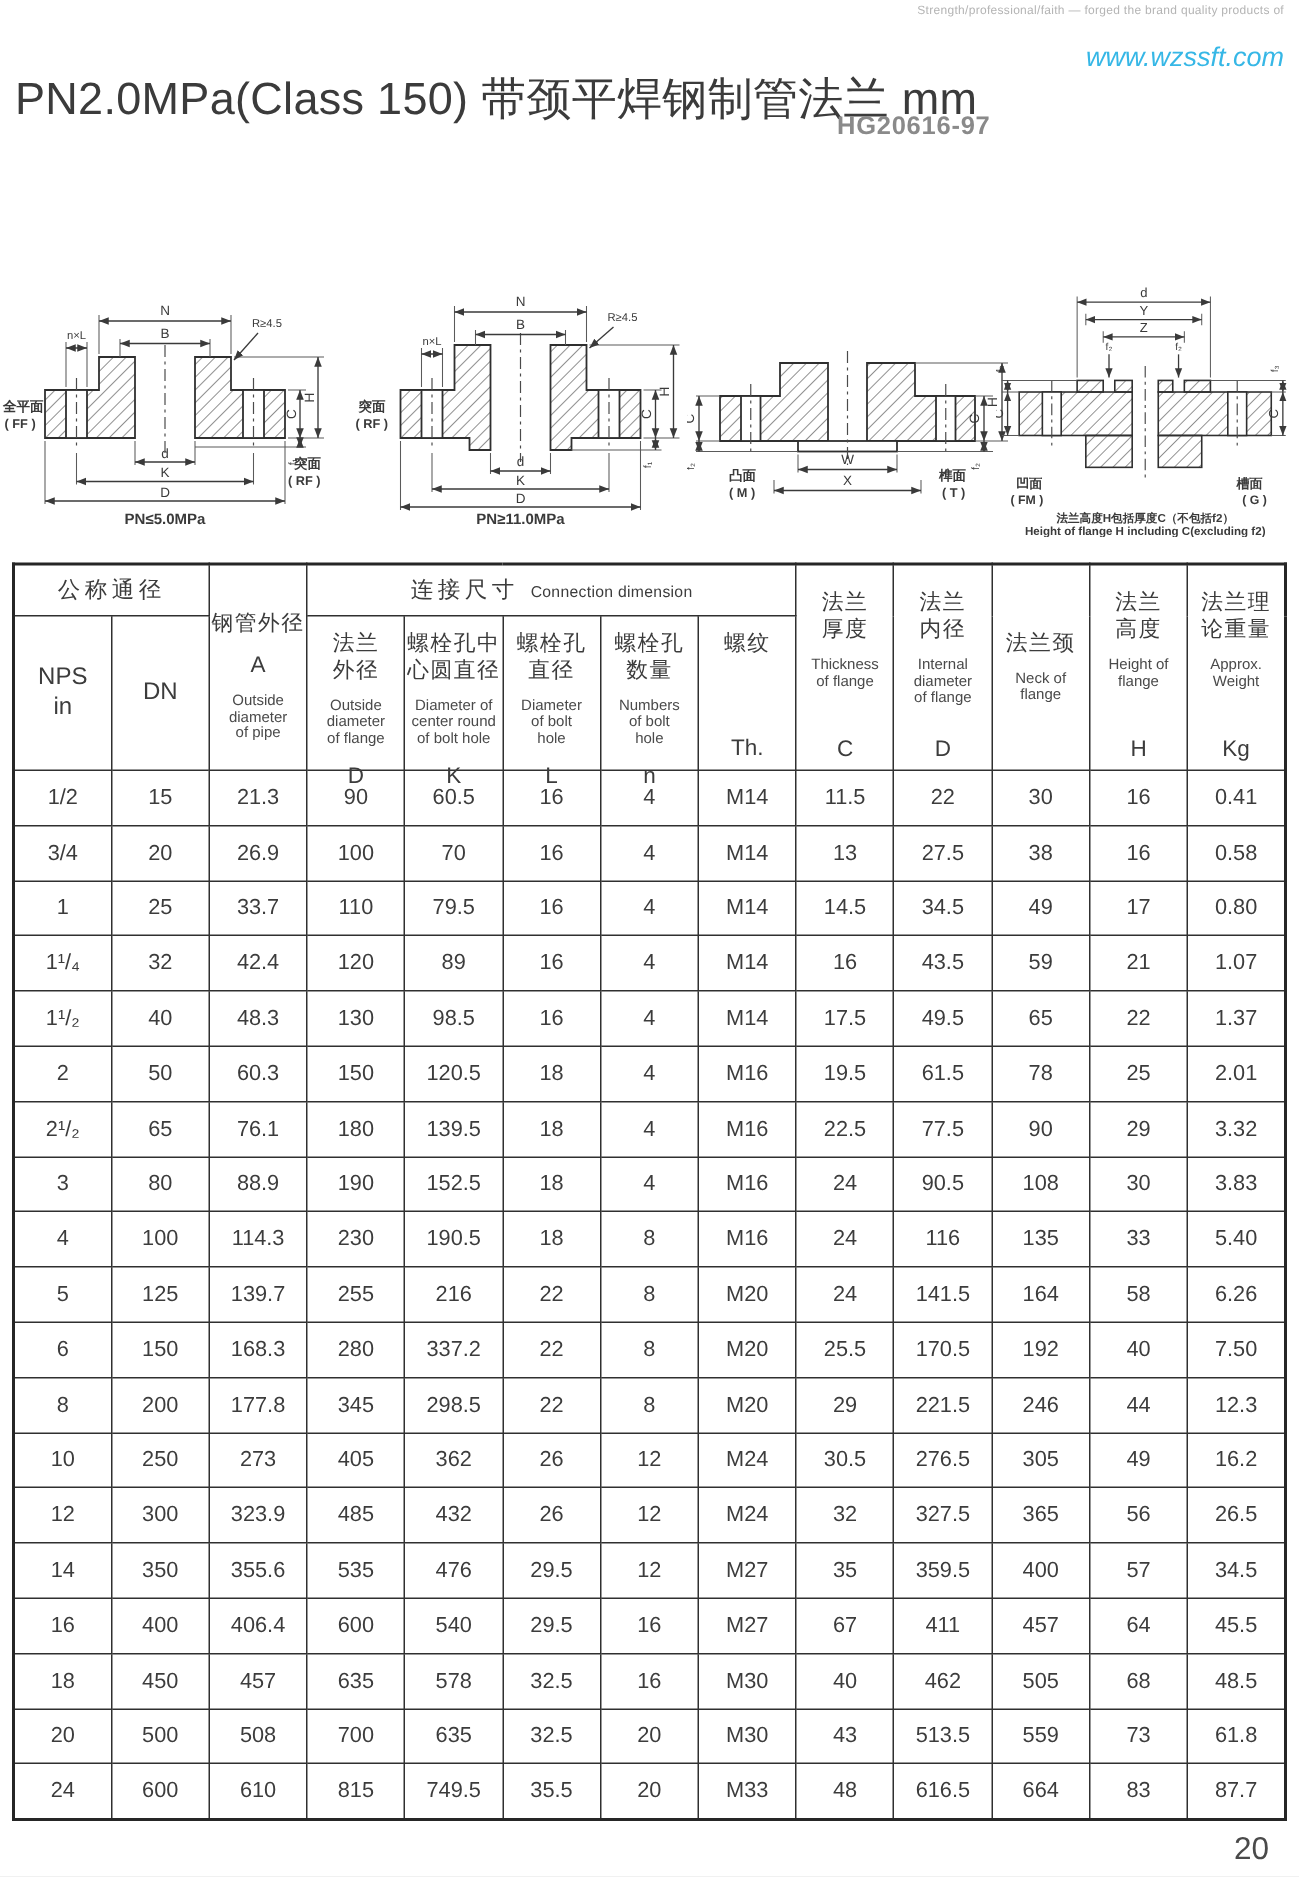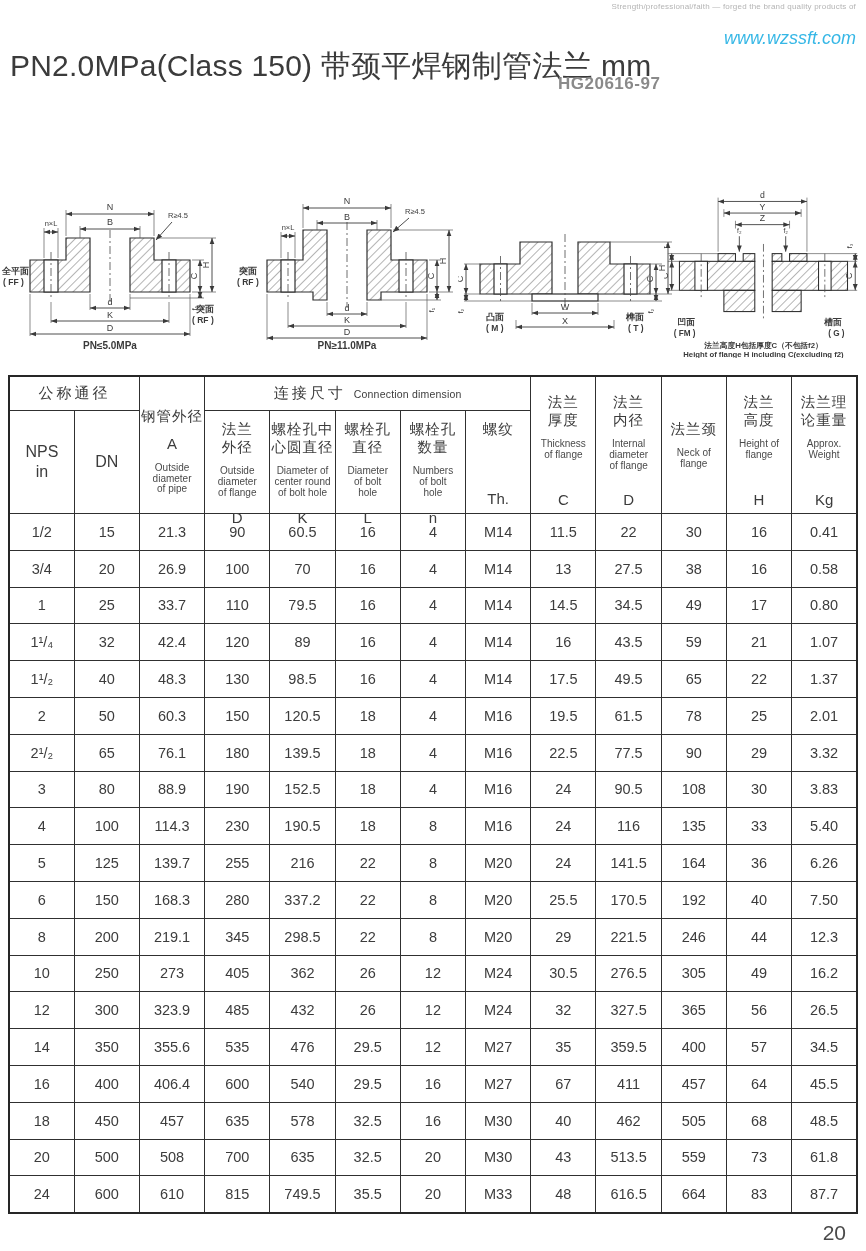--- a/index.html
+++ b/index.html
@@ -589,21 +589,21 @@
             <td>125</td>
             <td>139.7</td>
             <td>255</td>
             <td>216</td>
             <td>22</td>
             <td>8</td>
             <td>M20</td>
             <td>24</td>
             <td>141.5</td>
             <td>164</td>
-            <td>36</td>
+            <td>58</td>
             <td>6.26</td>
           </tr>
 
           <tr>
             <td>6</td>
             <td>150</td>
             <td>168.3</td>
             <td>280</td>
             <td>337.2</td>
             <td>22</td>
@@ -612,21 +612,21 @@
             <td>25.5</td>
             <td>170.5</td>
             <td>192</td>
             <td>40</td>
             <td>7.50</td>
           </tr>
 
           <tr>
             <td>8</td>
             <td>200</td>
-            <td>219.1</td>
+            <td>177.8</td>
             <td>345</td>
             <td>298.5</td>
             <td>22</td>
             <td>8</td>
             <td>M20</td>
             <td>29</td>
             <td>221.5</td>
             <td>246</td>
             <td>44</td>
             <td>12.3</td>

